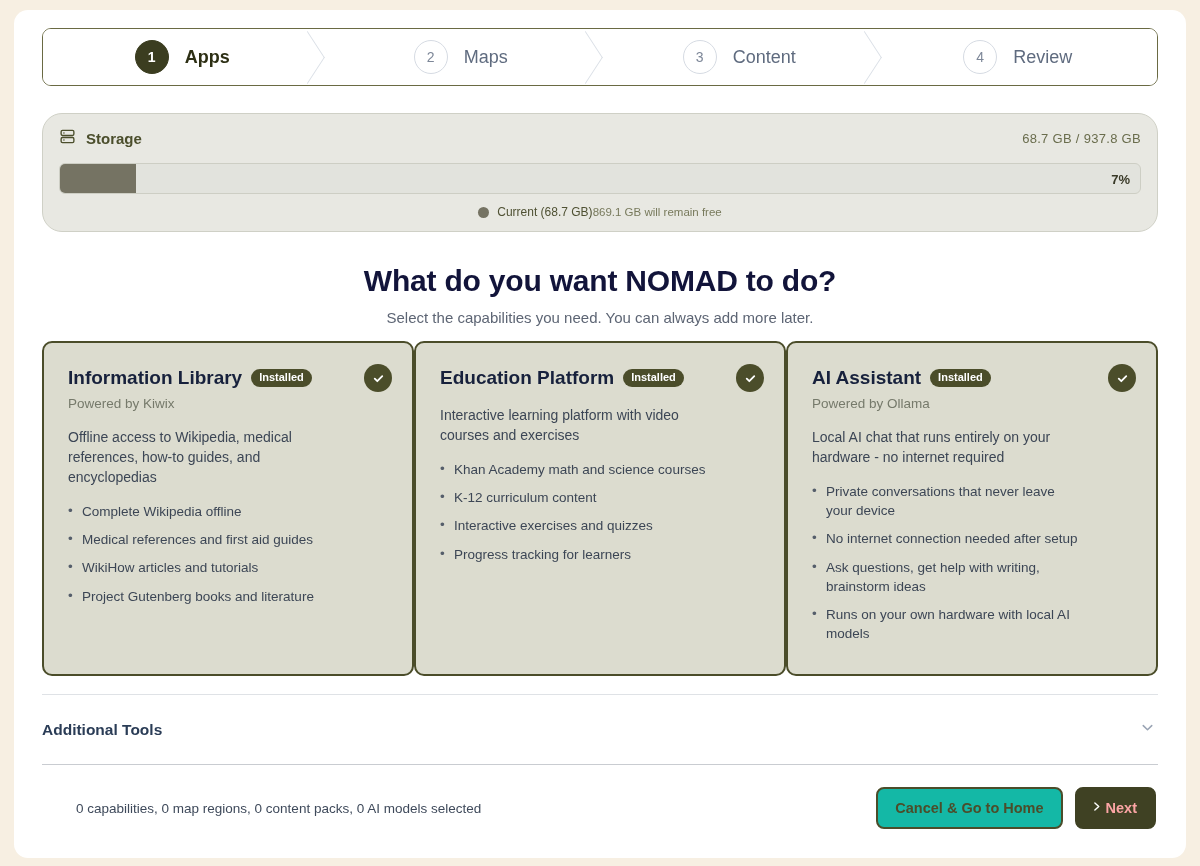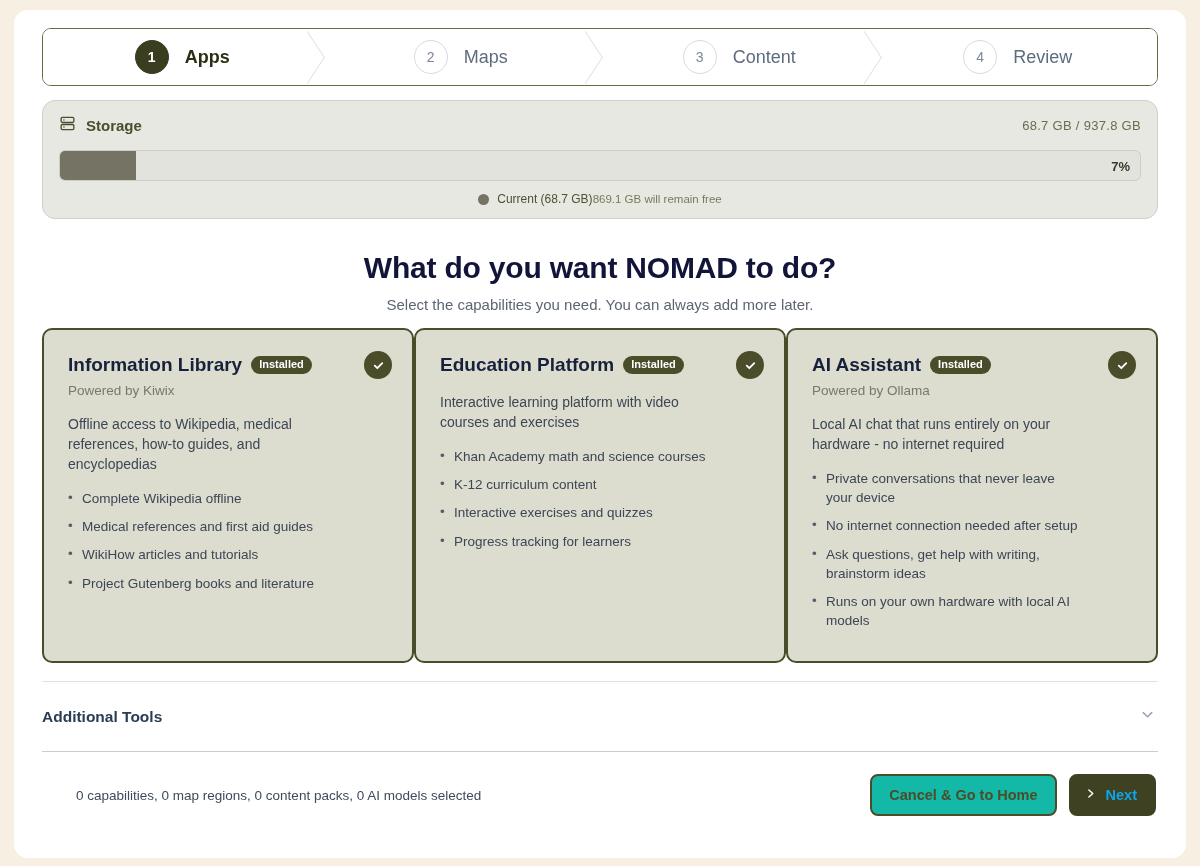--- a/index.html
+++ b/index.html
@@ -64,24 +64,24 @@
     background: #3b3d20;
     border-color: #3b3d20;
     color: #fff;
     font-weight: bold;
   }
   .step-label { font-size: 18px; color: #5f6b7f; }
   .step.active .step-label { color: #2d2f14; font-weight: bold; }
 
   
   .storage {
-    margin-top: 14px;
+    margin-top: 27px;
     background: #e8e8e2;
     border: 1px solid #cfd0c6;
-    border-radius: 13px;
+    border-radius: 20px;
     padding: 14px 16px 12px 16px;
   }
   .storage-head {
     display: flex; align-items: center; justify-content: space-between;
   }
   .storage-title { display: flex; align-items: center; gap: 10px; }
   .storage-title span.txt { font-size: 15px; font-weight: bold; color: #4b4e2c; }
   .storage-cap { font-size: 13px; color: #6a6d4d; letter-spacing: .3px; }
   .bar {
     position: relative;
@@ -221,28 +221,28 @@
     font-size: 14.5px;
     font-weight: bold;
     border-radius: 8px;
     padding: 11px 17px;
     font-family: inherit;
     cursor: pointer;
   }
   .btn-primary {
     border: 2px solid #3f4123;
     background: #3f4123;
-    color: #0ea5e9;
+    color: #fca5a5;
     font-size: 14.5px;
     font-weight: bold;
     border-radius: 8px;
     padding: 11px 17px 11px 13px;
     font-family: inherit;
     cursor: pointer;
-    display: flex; align-items: center; gap: 9px;
+    display: flex; align-items: center; gap: 3px;
   }
 </style>
 </head>
 <body>
 
 <div class="page">
   <div class="inner">
 
     <div class="stepper">
       <div class="step active">

